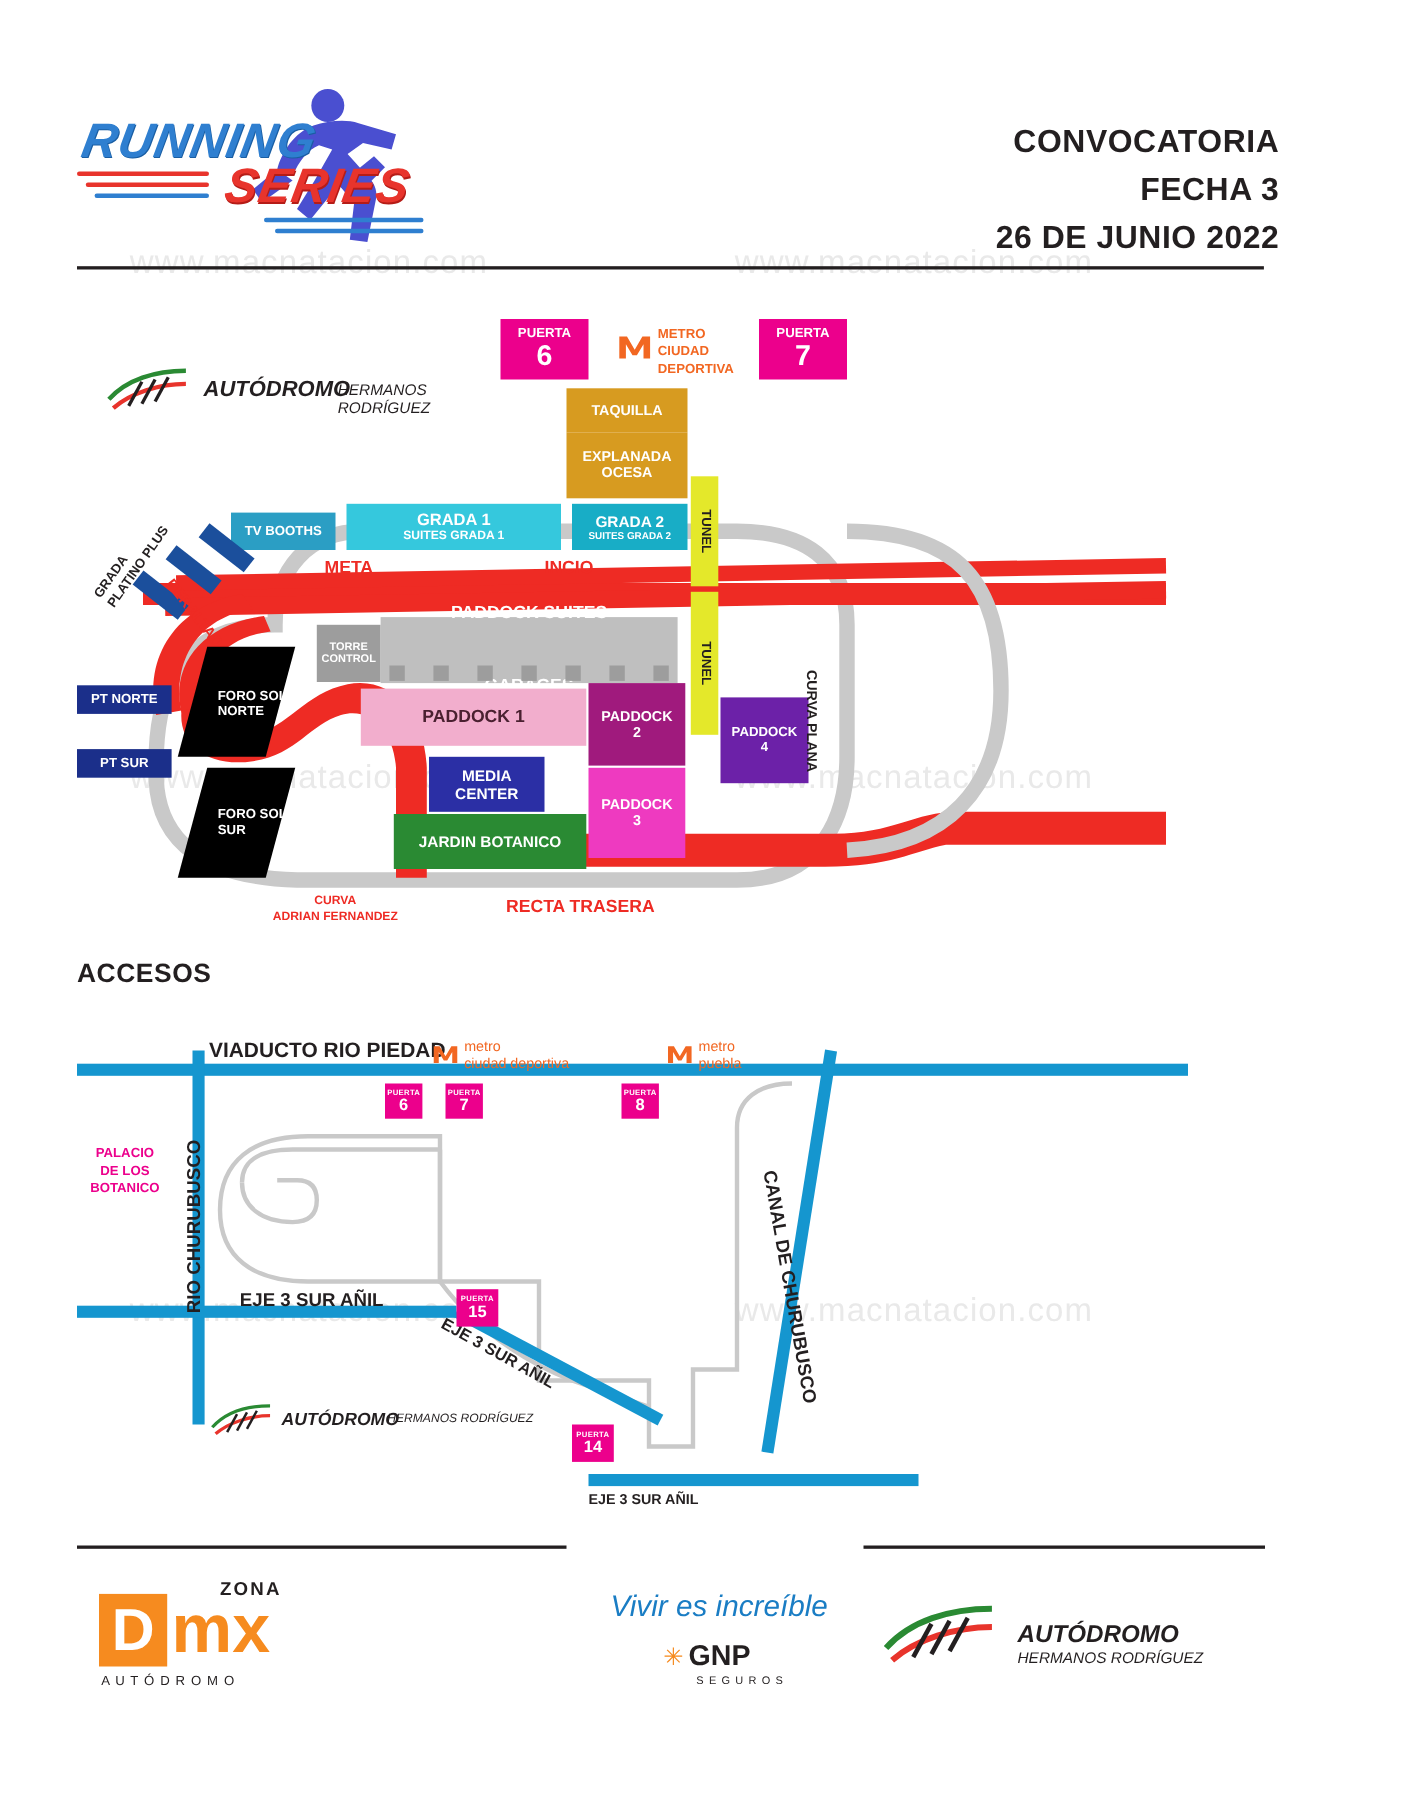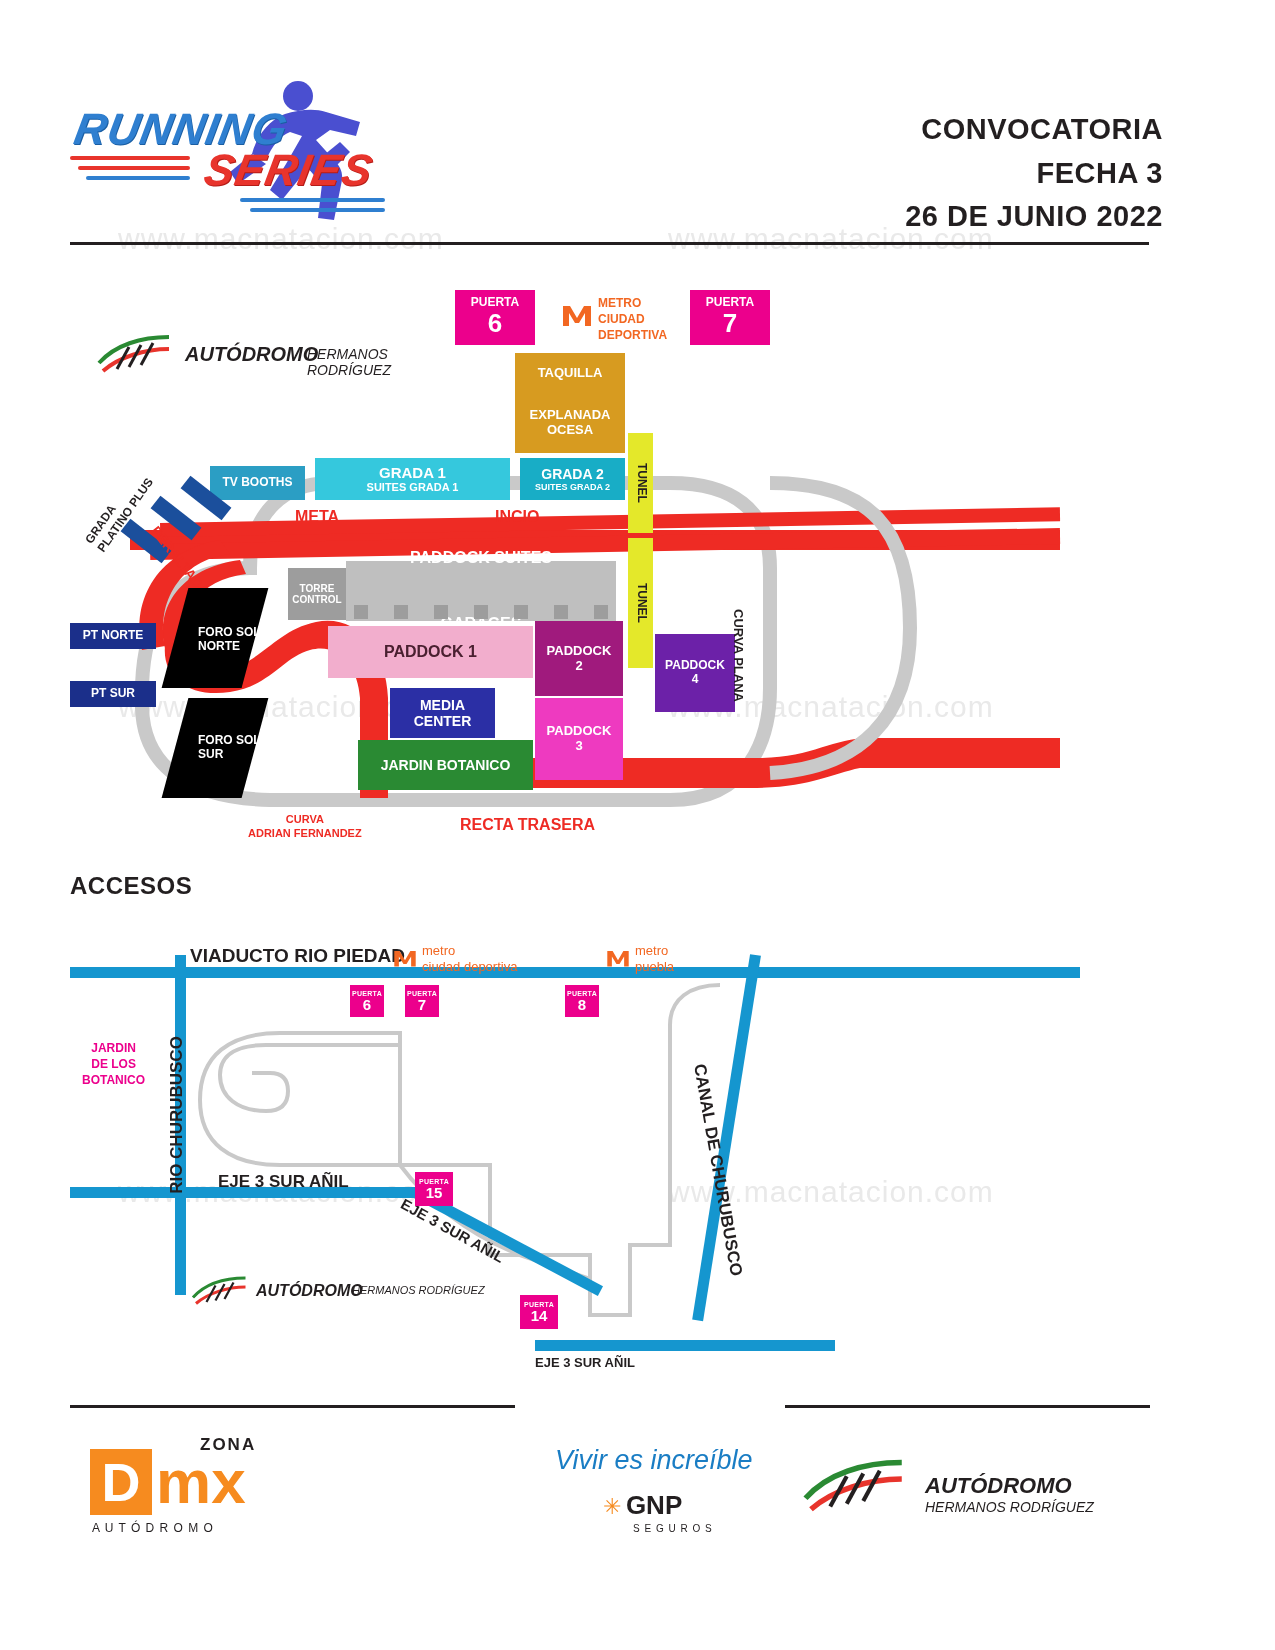--- a/index.html
+++ b/index.html
@@ -393,21 +393,21 @@
   <div class="road" style="left:465px;top:425px;width:300px;height:11px;"></div>
 
   <div class="lbl" style="left:120px;top:30px;color:#231f20;font-size:19px;">VIADUCTO RIO PIEDAD</div>
   <div class="lbl" style="left:28px;top:190px;color:#231f20;font-size:17px;transform:rotate(-90deg);white-space:nowrap;">RIO CHURUBUSCO</div>
   <div class="lbl" style="left:540px;top:245px;color:#231f20;font-size:17px;transform:rotate(80deg);white-space:nowrap;">CANAL DE CHURUBUSCO</div>
   <div class="lbl" style="left:148px;top:257px;color:#231f20;font-size:17px;">EJE 3 SUR AÑIL</div>
   <div class="lbl" style="left:325px;top:307px;color:#231f20;font-size:15px;transform:rotate(29deg);white-space:nowrap;">EJE 3 SUR AÑIL</div>
   <div class="lbl" style="left:465px;top:440px;color:#231f20;font-size:13px;">EJE 3 SUR AÑIL</div>
 
   <div class="lbl" style="left:12px;top:125px;color:#ec008c;font-size:12px;line-height:1.35;text-align:center;">
-    <span>JARDIN</span><br>
+    <span>PALACIO</span><br>
     <span>DE LOS</span><br>
     <span>BOTANICO</span>
   </div>
 
   <div style="position:absolute;left:322px;top:26px;width:150px;height:34px;">
     <svg width="26" height="26" viewBox="0 0 34 34" style="position:absolute;left:0;top:4px;">
       <path d="M3 28 L3 8 L10 8 L17 20 L24 8 L31 8 L31 28 L25 28 L25 15 L19 25 L15 25 L9 15 L9 28 Z" fill="#f26722"></path>
     </svg>
     <div style="position:absolute;left:30px;top:2px;color:#f26722;font-size:13px;line-height:1.25;">
       <div>metro</div>

